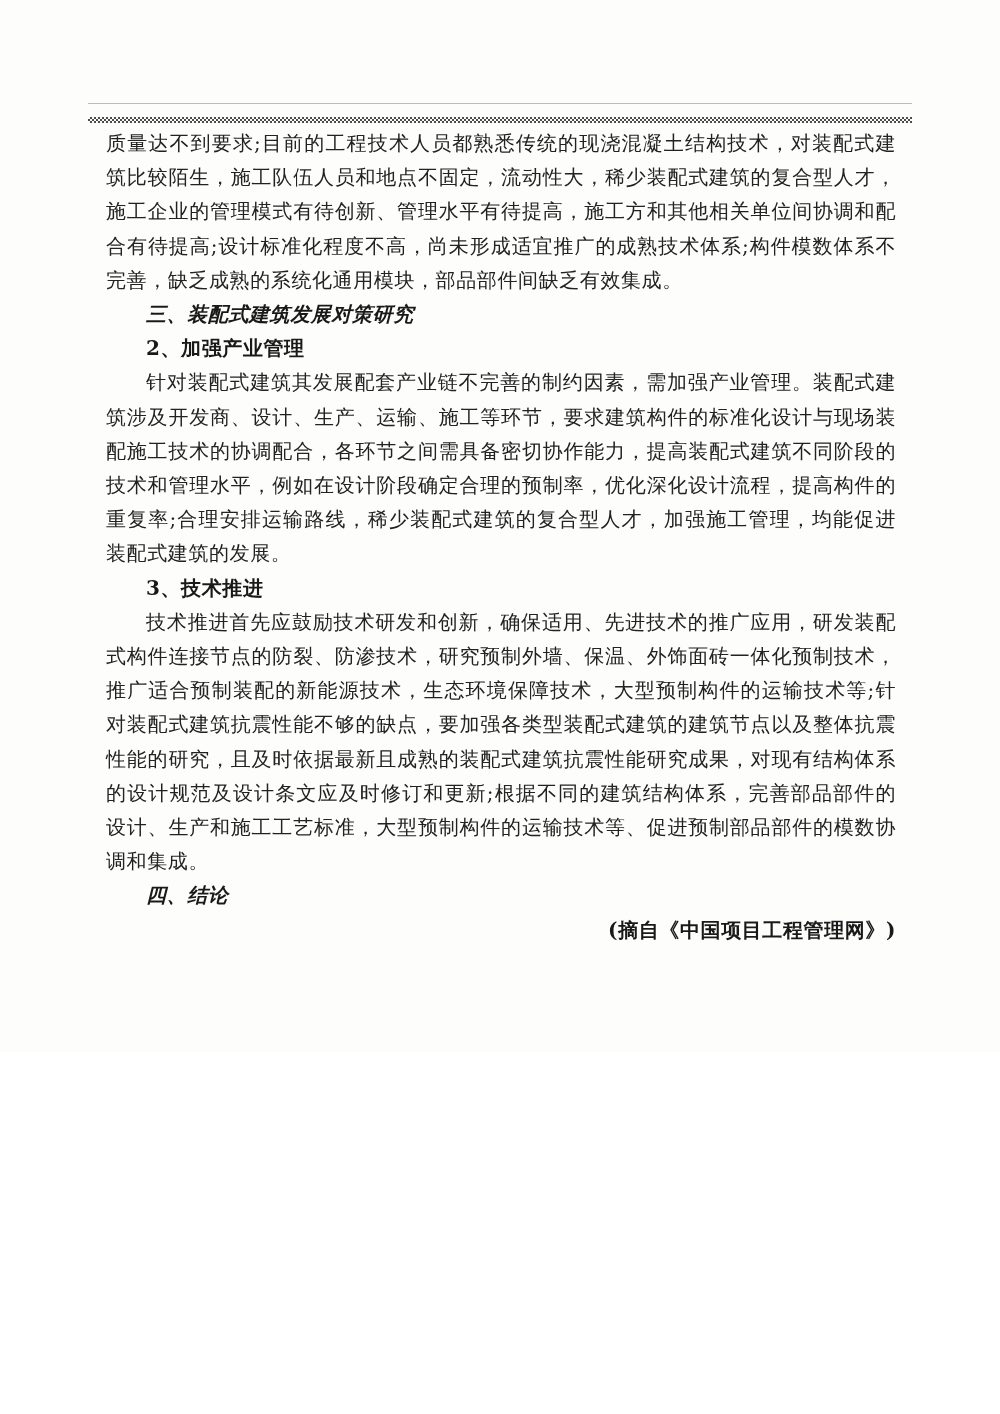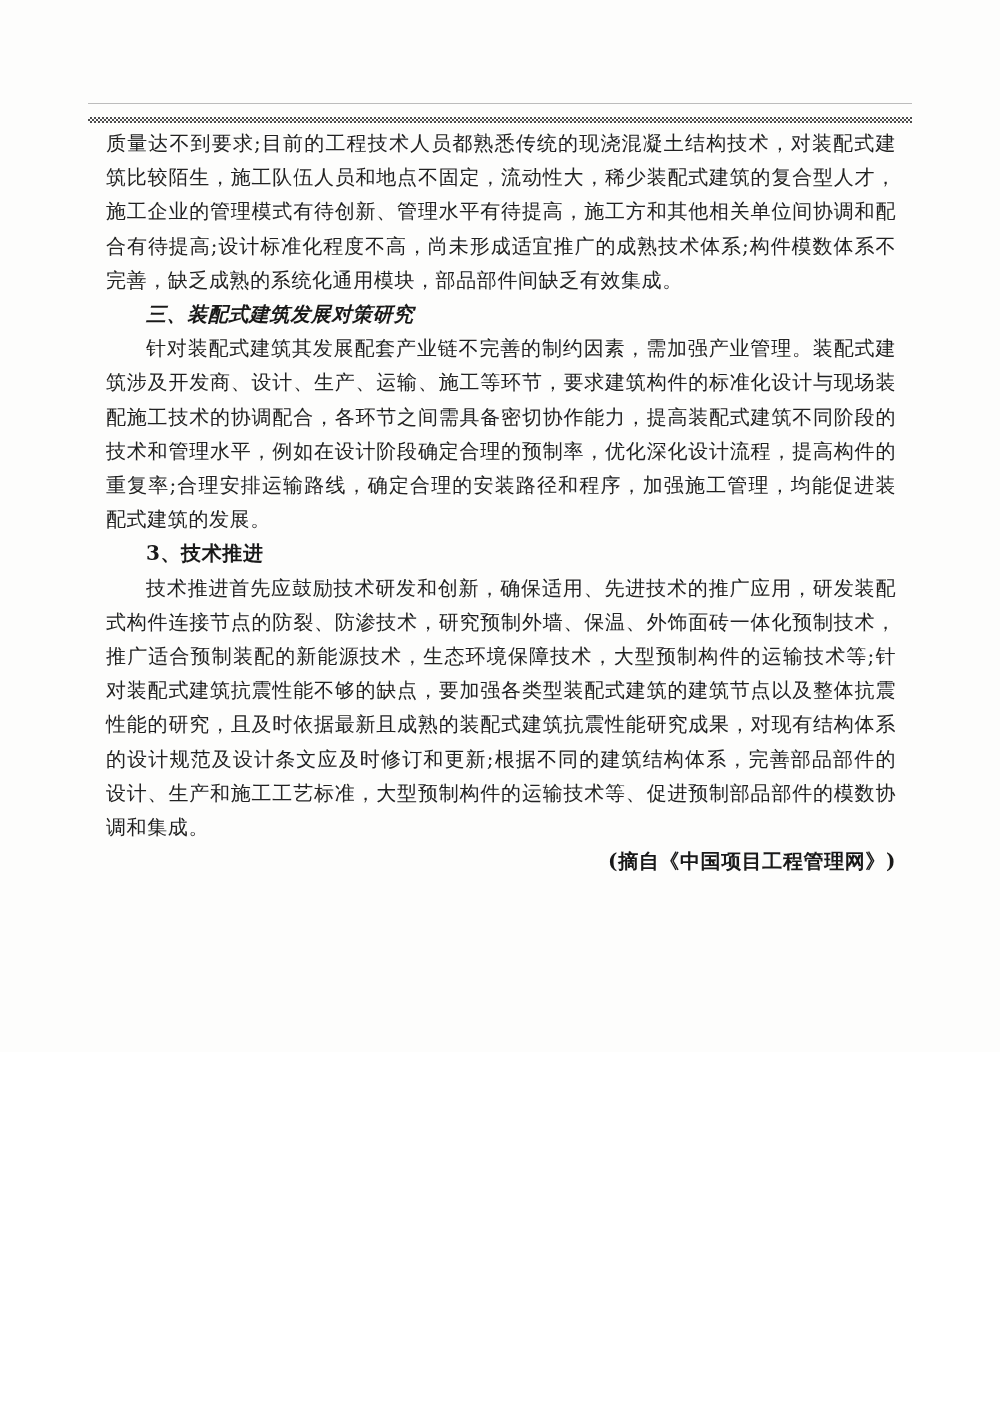--- a/index.html
+++ b/index.html
@@ -80,27 +80,29 @@
   <div class="rule-thin rule-thin-top"></div>
   <div class="rule rule-top"></div>
 
   <div class="content">
     <p class="para-noindent">质量达不到要求;目前的工程技术人员都熟悉传统的现浇混凝土结构技术，对装配式建筑比较陌生，施工队伍人员和地点不固定，流动性大，稀少装配式建筑的复合型人才，施工企业的管理模式有待创新、管理水平有待提高，施工方和其他相关单位间协调和配合有待提高;设计标准化程度不高，尚未形成适宜推广的成熟技术体系;构件模数体系不完善，缺乏成熟的系统化通用模块，部品部件间缺乏有效集成。</p>
 
     <p class="h-major">三、装配式建筑发展对策研究</p>
 
 
 
+    <p class="h-minor">2、加强产业管理</p>
 
-    <p class="para">针对装配式建筑其发展配套产业链不完善的制约因素，需加强产业管理。装配式建筑涉及开发商、设计、生产、运输、施工等环节，要求建筑构件的标准化设计与现场装配施工技术的协调配合，各环节之间需具备密切协作能力，提高装配式建筑不同阶段的技术和管理水平，例如在设计阶段确定合理的预制率，优化深化设计流程，提高构件的重复率;合理安排运输路线，确定合理的安装路径和程序，加强施工管理，均能促进装配式建筑的发展。</p>
+    <p class="para">针对装配式建筑其发展配套产业链不完善的制约因素，需加强产业管理。装配式建筑涉及开发商、设计、生产、运输、施工等环节，要求建筑构件的标准化设计与现场装配施工技术的协调配合，各环节之间需具备密切协作能力，提高装配式建筑不同阶段的技术和管理水平，例如在设计阶段确定合理的预制率，优化深化设计流程，提高构件的重复率;合理安排运输路线，稀少装配式建筑的复合型人才，加强施工管理，均能促进装配式建筑的发展。</p>
 
     <p class="h-minor">3、技术推进</p>
 
     <p class="para">技术推进首先应鼓励技术研发和创新，确保适用、先进技术的推广应用，研发装配式构件连接节点的防裂、防渗技术，研究预制外墙、保温、外饰面砖一体化预制技术，推广适合预制装配的新能源技术，生态环境保障技术，大型预制构件的运输技术等;针对装配式建筑抗震性能不够的缺点，要加强各类型装配式建筑的建筑节点以及整体抗震性能的研究，且及时依据最新且成熟的装配式建筑抗震性能研究成果，对现有结构体系的设计规范及设计条文应及时修订和更新;根据不同的建筑结构体系，完善部品部件的设计、生产和施工工艺标准，大型预制构件的运输技术等、促进预制部品部件的模数协调和集成。</p>
 
+    <p class="h-major">四、结论</p>
 
 
     <p class="citation">(摘自《中国项目工程管理网》)</p>
   </div>
 
   <div class="rule rule-bottom"></div>
 
   <div class="page-number">-4-</div>
 
 </div>

